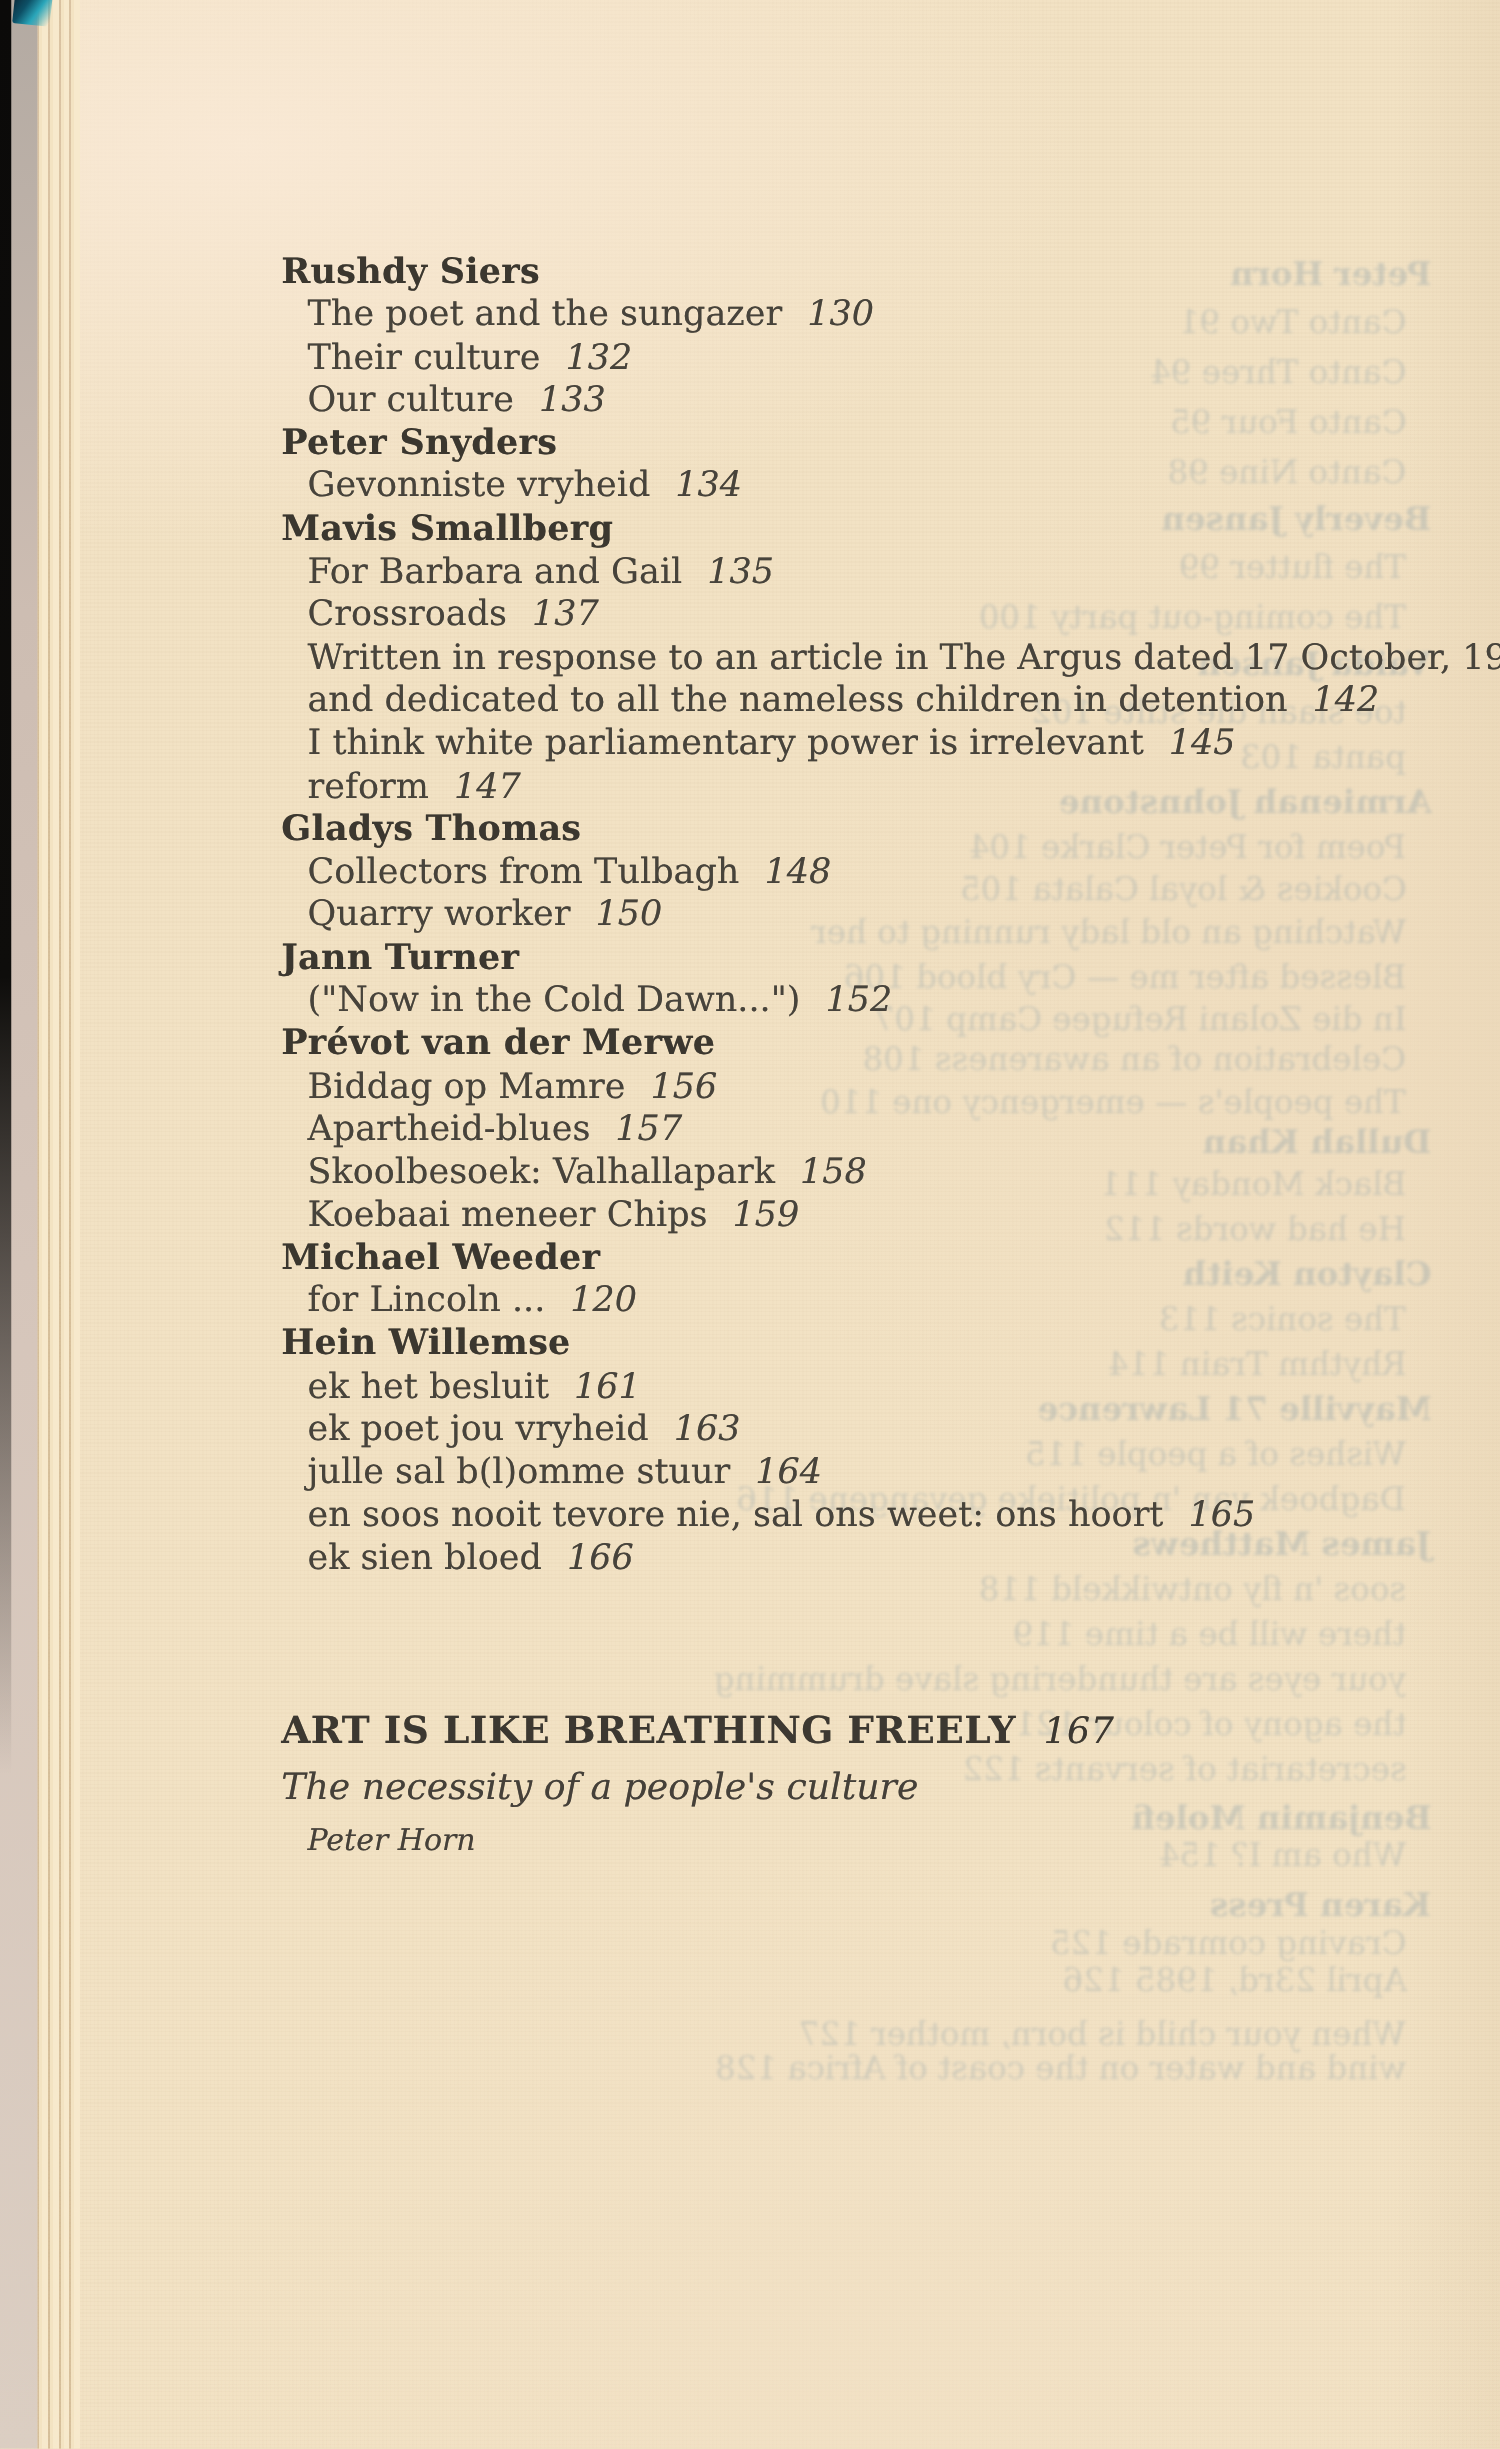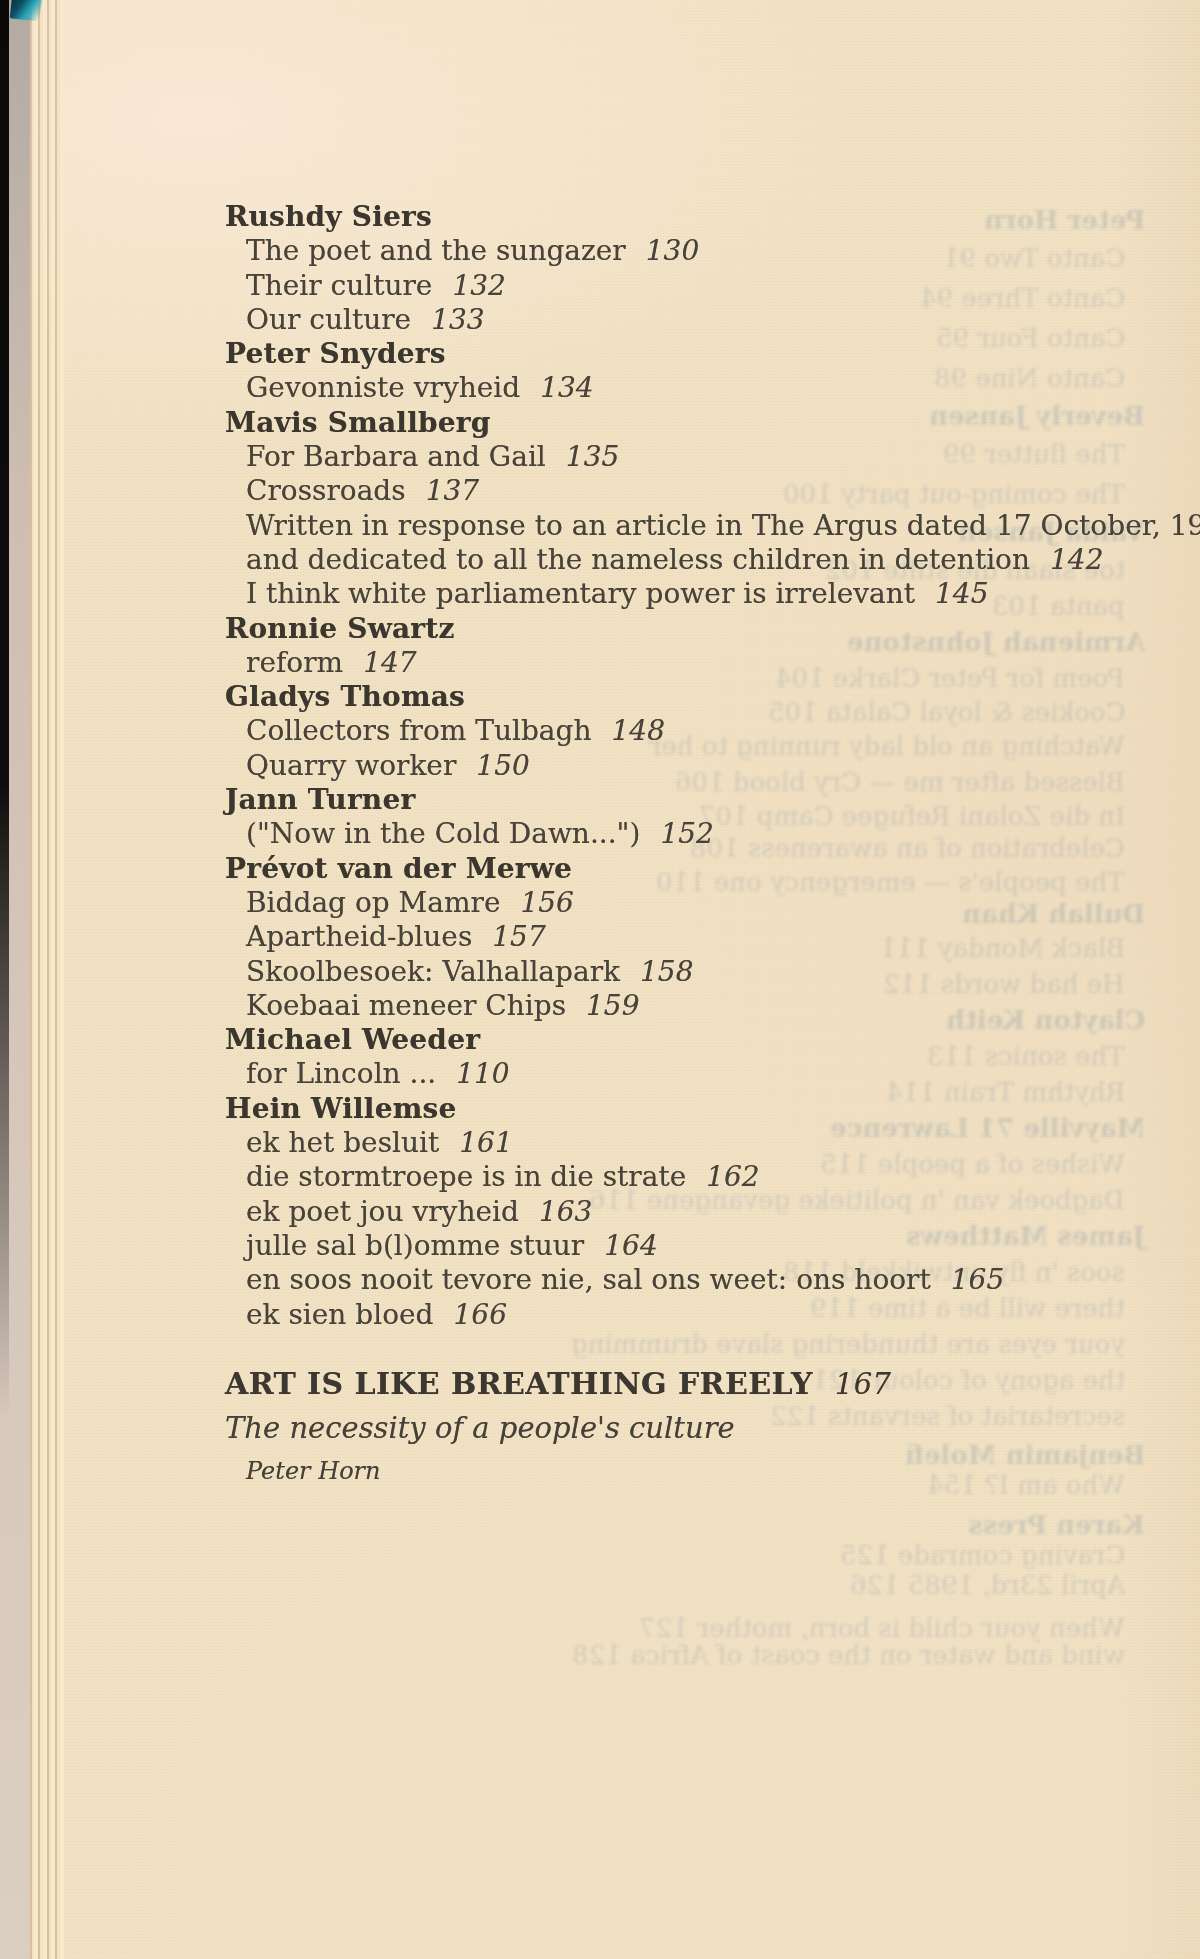--- a/index.html
+++ b/index.html
@@ -139,37 +139,35 @@
       <div class="row title"><span>Their culture</span><span class="pagenum">132</span></div>
       <div class="row title"><span>Our culture</span><span class="pagenum">133</span></div>
       <div class="row author"><span>Peter Snyders</span></div>
       <div class="row title"><span>Gevonniste vryheid</span><span class="pagenum">134</span></div>
       <div class="row author"><span>Mavis Smallberg</span></div>
       <div class="row title"><span>For Barbara and Gail</span><span class="pagenum">135</span></div>
       <div class="row title"><span>Crossroads</span><span class="pagenum">137</span></div>
       <div class="row title"><span>Written in response to an article in The Argus dated 17 October, 1986</span></div>
       <div class="row title"><span>and dedicated to all the nameless children in detention</span><span class="pagenum">142</span></div>
       <div class="row title"><span>I think white parliamentary power is irrelevant</span><span class="pagenum">145</span></div>
-      <div class="row author"><span>Ronnie Swartz</span></div>
       <div class="row title"><span>reform</span><span class="pagenum">147</span></div>
       <div class="row author"><span>Gladys Thomas</span></div>
       <div class="row title"><span>Collectors from Tulbagh</span><span class="pagenum">148</span></div>
       <div class="row title"><span>Quarry worker</span><span class="pagenum">150</span></div>
       <div class="row author"><span>Jann Turner</span></div>
       <div class="row title"><span>("Now in the Cold Dawn...")</span><span class="pagenum">152</span></div>
       <div class="row author"><span>Prévot van der Merwe</span></div>
       <div class="row title"><span>Biddag op Mamre</span><span class="pagenum">156</span></div>
       <div class="row title"><span>Apartheid-blues</span><span class="pagenum">157</span></div>
       <div class="row title"><span>Skoolbesoek: Valhallapark</span><span class="pagenum">158</span></div>
       <div class="row title"><span>Koebaai meneer Chips</span><span class="pagenum">159</span></div>
       <div class="row author"><span>Michael Weeder</span></div>
-      <div class="row title"><span>for Lincoln ...</span><span class="pagenum">110</span></div>
+      <div class="row title"><span>for Lincoln ...</span><span class="pagenum">120</span></div>
       <div class="row author"><span>Hein Willemse</span></div>
       <div class="row title"><span>ek het besluit</span><span class="pagenum">161</span></div>
-      <div class="row title"><span>die stormtroepe is in die strate</span><span class="pagenum">162</span></div>
       <div class="row title"><span>ek poet jou vryheid</span><span class="pagenum">163</span></div>
       <div class="row title"><span>julle sal b(l)omme stuur</span><span class="pagenum">164</span></div>
       <div class="row title"><span>en soos nooit tevore nie, sal ons weet: ons hoort</span><span class="pagenum">165</span></div>
       <div class="row title"><span>ek sien bloed</span><span class="pagenum">166</span></div>
     </main>
 
   <section class="section">
     <h2 class="section-title"><span>ART IS LIKE BREATHING FREELY</span><span class="pagenum">167</span></h2>
     <div class="section-subtitle">The necessity of a people's culture</div>
     <div class="section-author">Peter Horn</div>

